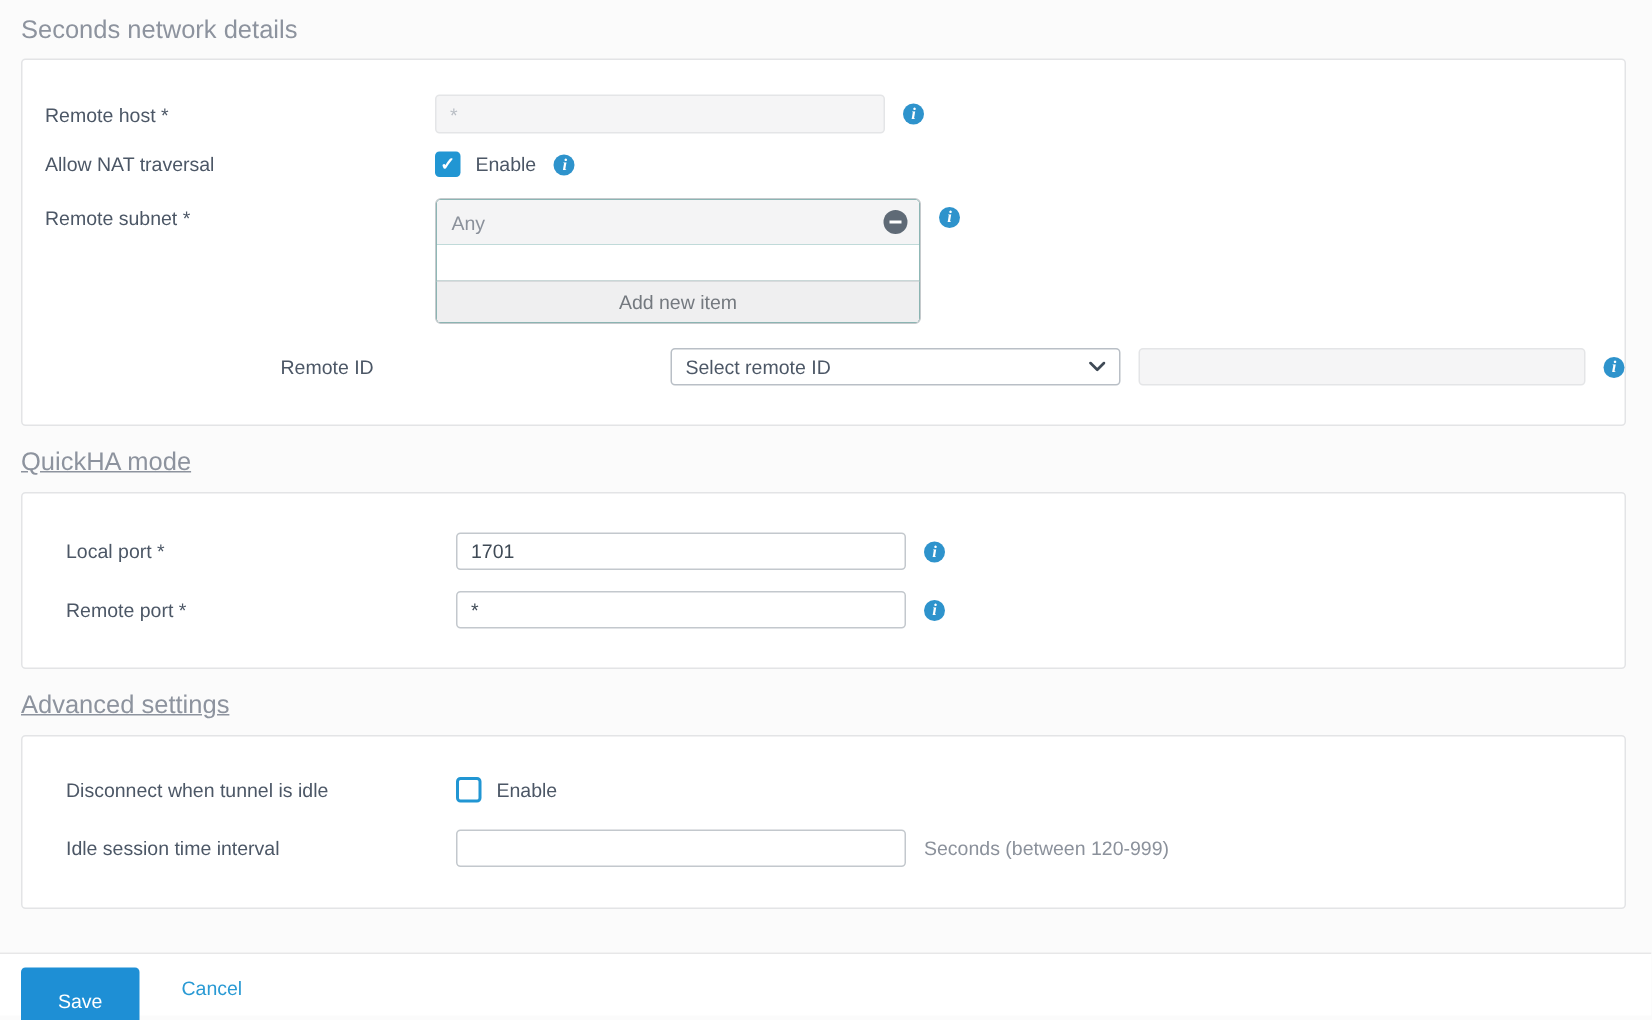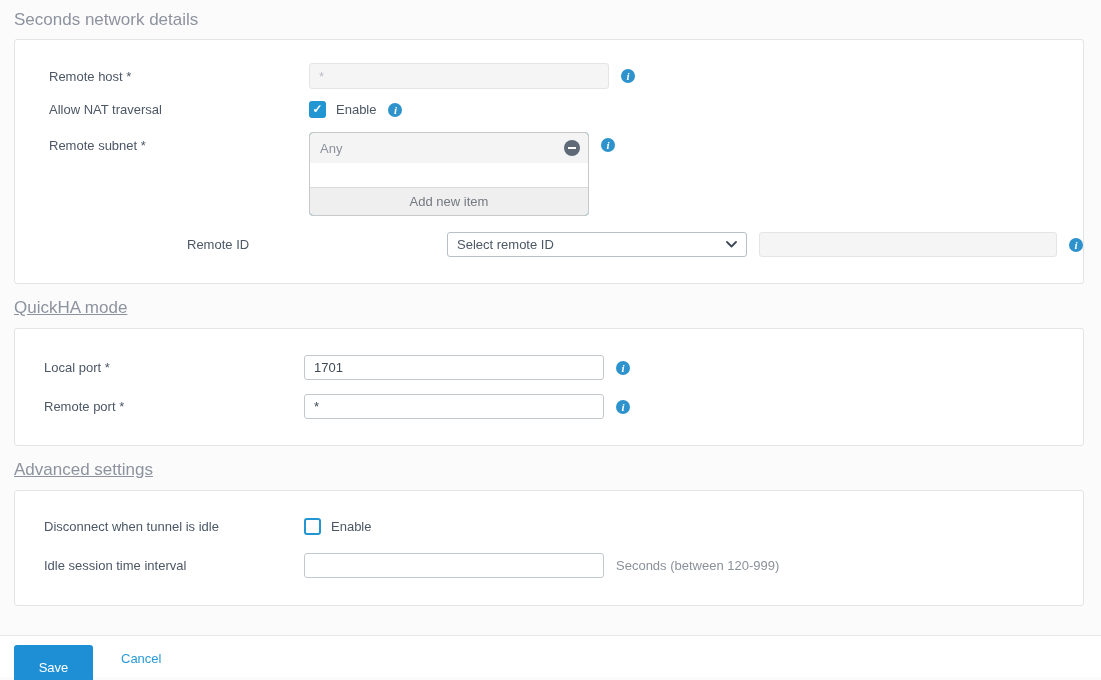--- a/index.html
+++ b/index.html
@@ -19,21 +19,21 @@
     line-height:20px;
   }
   .section-title.mt { margin-top:14px; margin-bottom:10px;text-decoration:underline; }
   .panel {
     width:1070px;
     margin-left:14px;
     background:#ffffff;
     border:1px solid #e3e4e6;
     border-radius:3px;
   }
-  .panel-1 { padding:23px 0 26px 34px; }
+  .panel-1 { padding:23px 0 26px 15px; }
   .panel-2 { padding:26px 0 26px 29px; }
   .panel-3 { padding:27px 0 27px 29px; }
   .row { display:flex; align-items:center; }
   .row.top { align-items:flex-start; }
   .field-label {
     width:260px;
     flex:none;
     font-size:13px;
     color:#4c5766;
   }
@@ -90,21 +90,21 @@
     background:#fff;
     border:2px solid #2196d3;
   }
   .checkbox-label {
     margin-left:10px;
     font-size:13px;
     color:#4c5766;
     cursor:pointer;
   }
   .listbox {
-    width:280px;
+    width:324px;
     border:1px solid #c6cacd;
     border-radius:4px;
     background:#0f766e;
     overflow:hidden;
   }
   .listbox-item {
     height:30px;
     background:#f4f4f5;
     display:flex;
     align-items:center;

